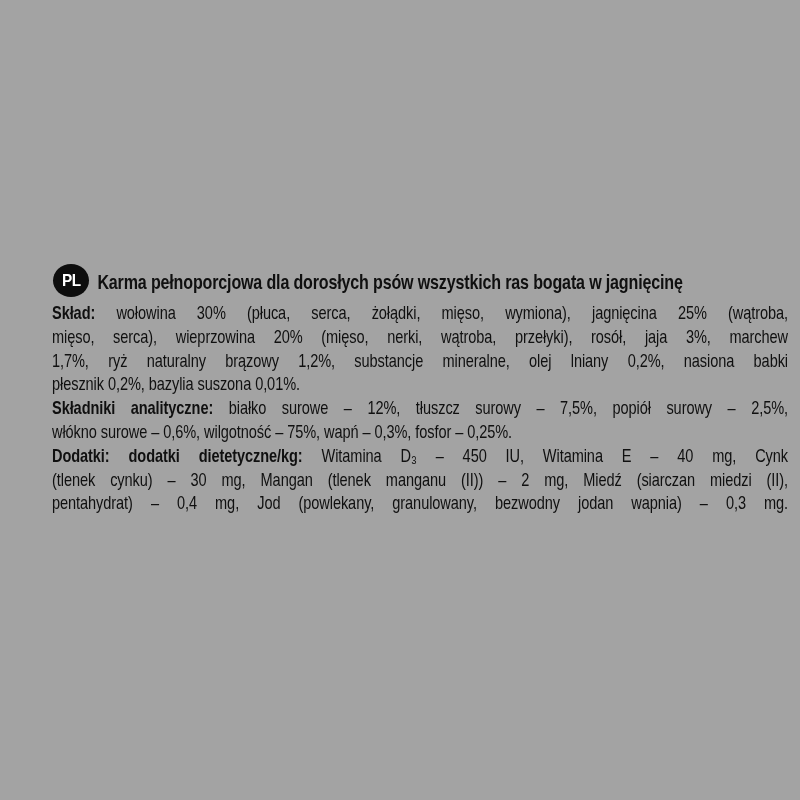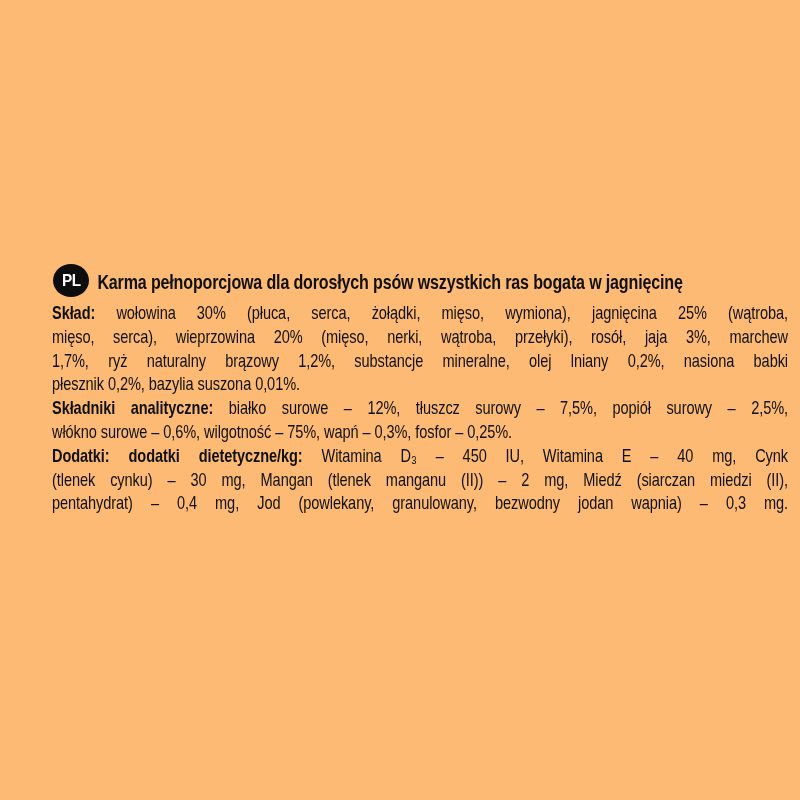--- a/index.html
+++ b/index.html
@@ -4,21 +4,21 @@
 <style>
   html, body {
     margin: 0;
     padding: 0;
     background: #ffffff;
   }
   .canvas {
     position: relative;
     width: 800px;
     height: 800px;
-    background: #fdba74;
+    background: #a3a3a3;
     overflow: hidden;
     font-family: "Liberation Sans", sans-serif;
     color: #101010;
   }
   .label-block {
     position: absolute;
     left: 52px;
     top: 262px;
     width: 736px;
   }

